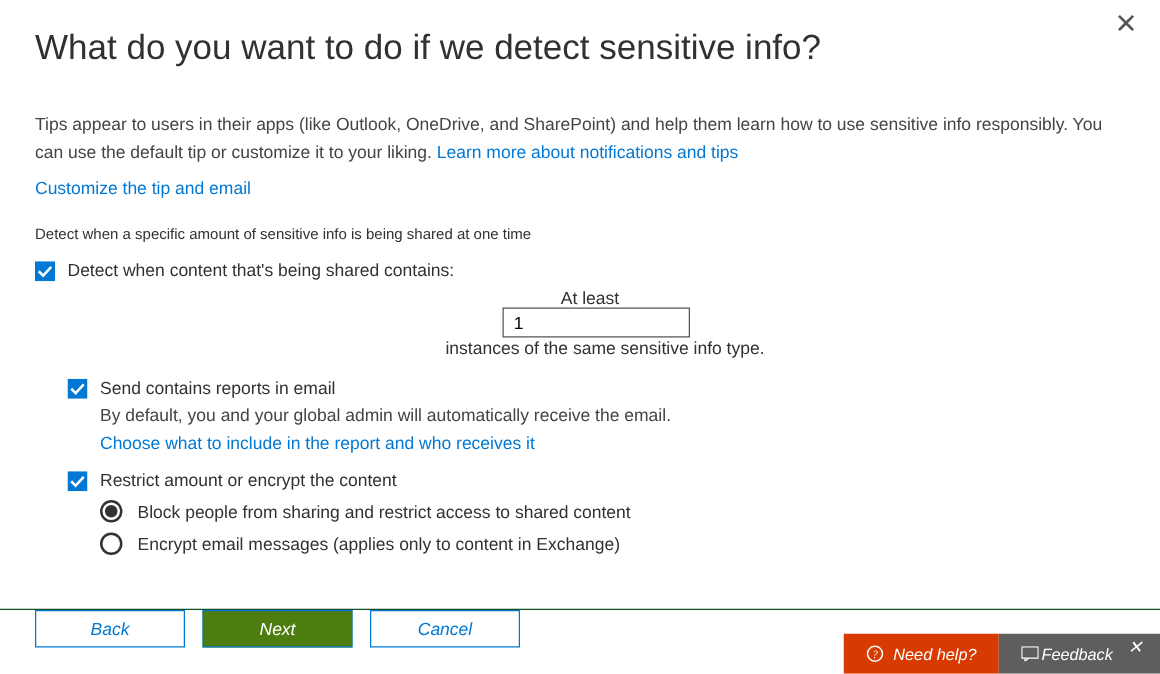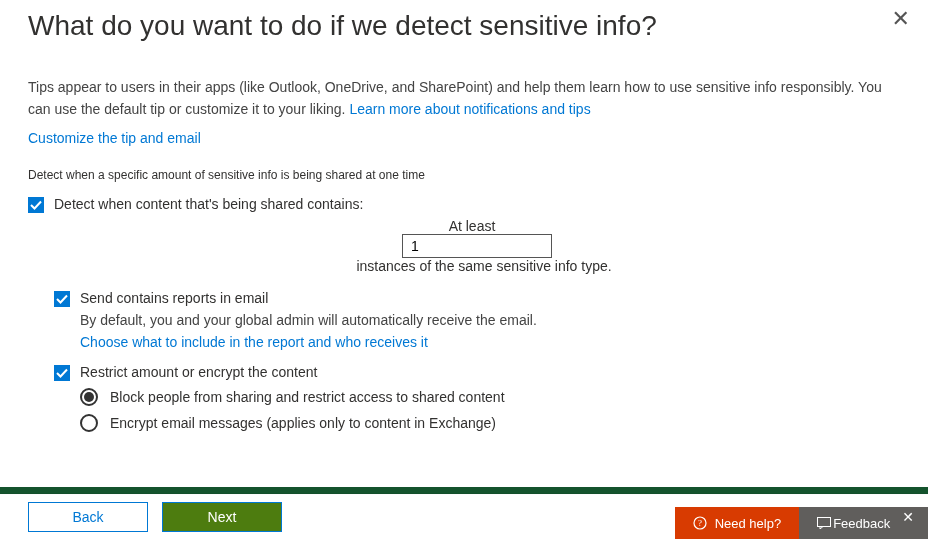--- a/index.html
+++ b/index.html
@@ -1,37 +1,37 @@
 <!DOCTYPE html>
 <html><head>
 <meta charset="utf-8">
 <style>
   * { box-sizing: border-box; }
   html, body { margin: 0; padding: 0; font-family: "Segoe UI", Arial, sans-serif; font-size: 14px; color: #323130; background: #fff; }
   .page { width: 928px; height: 539px; position: relative; overflow: hidden; }
   .close-top { position: absolute; top: 8px; right: 18px; font-size: 22px; color: #555; cursor: pointer; line-height: 1; }
-  .content { padding: 10px 28px 0 28px; }
+  .content { padding: 22px 28px 0 28px; }
   h1 { font-size: 28px; font-weight: 300; color: #323130; margin: 0 0 35px 0; }
   .tips { margin-bottom: 10px; line-height: 1.55; color: #444; }
   a.link { color: #0078d4; text-decoration: none; cursor: pointer; }
   .section-hdr { font-size: 12px; font-weight: 400; color: #323130; margin: 22px 0 14px 0; }
   .row { display: flex; align-items: flex-start; margin-bottom: 6px; }
   .cb { width: 16px; height: 16px; display: inline-flex; align-items: center; justify-content: center; margin-right: 10px; position: relative; top: 1px; cursor: pointer; }
   .cb svg { display: block; }
   .indent1 { margin-left: 26px; }
   .at-least { display: flex; align-items: center; margin: 6px 0 16px 26px; flex-direction: column; }
   .at-least .lbl { margin-right: 10px; }
   .at-least input { width: 150px; height: 24px; border: 1px solid #555; padding: 2px 8px; font-size: 14px; }
   .at-least .suffix { margin-left: 14px; }
   .sub-desc { margin: 4px 0 6px 52px; color: #444; }
   .sub-link { margin: 6px 0 14px 52px; }
   .radio-row { display: flex; align-items: center; margin: 8px 0 8px 52px; }
   .radio { width: 18px; height: 18px; border: 2px solid #333; border-radius: 50%; display: inline-flex; align-items: center; justify-content: center; margin-right: 12px; cursor: pointer; }
   .radio.sel::after { content: ""; width: 10px; height: 10px; border-radius: 50%; background: #333; display: block; }
-  .footer { position: absolute; bottom: 0; left: 0; right: 0; height: 52px; display: flex; align-items: center; padding: 0 28px; border-top: 7px solid #14532d; }
+  .footer { position: absolute; bottom: 0; left: 0; right: 0; height: 52px; display: flex; align-items: flex-start; padding: 0 28px; border-top: 1px solid #14532d; font-style: italic; }
   .footer-left { display: flex; gap: 14px; }
   .btn { min-width: 120px; height: 30px; border: 1px solid #0078d4; display: inline-flex; align-items: center; justify-content: center; font-size: 14px; cursor: pointer; background: #fff; color: #0078d4; }
   .btn.primary { background: #4d7c0f; color: #fff; }
   .footer-right { display: flex; position: absolute; right: 0; bottom: 0; }
   .needhelp { background: #d83b01; color: #fff; height: 32px; padding: 0 18px; display: flex; align-items: center; gap: 8px; cursor: pointer; font-size: 13px; }
   .feedback { background: #605e5c; color: #fff; height: 32px; padding: 0 14px 0 18px; display: flex; align-items: center; gap: 2px; cursor: pointer; font-size: 13px; position: relative; }
   .fb-close { margin-left: 10px; font-size: 14px; cursor: pointer; position: relative; top: -6px; }
   .footer::before { content:""; position:absolute; top:-1px; left:0; right:0; height:2px; background:linear-gradient(to bottom, rgba(0,0,0,0.06), transparent); }
 </style>
 </head>
@@ -99,20 +99,21 @@
     <div class="radio-row">
       <span class="radio"></span>
       <span>Encrypt email messages (applies only to content in Exchange)</span>
     </div>
   </div>
 
   <div class="footer">
     <div class="footer-left">
       <div class="btn">Back</div>
       <div class="btn primary">Next</div>
+      <div class="btn">Cancel</div>
     </div>
     <div class="footer-right">
       <div class="needhelp">
         <svg width="14" height="14">
             <circle cx="7" cy="7" r="6" stroke="#fff" stroke-width="1.2" fill="none"></circle>
             <text x="7" y="10" text-anchor="middle" font-size="9" fill="#fff" font-family="Segoe UI">?</text>
           </svg>
         <span>Need help?</span>
       </div>
       <div class="feedback">

